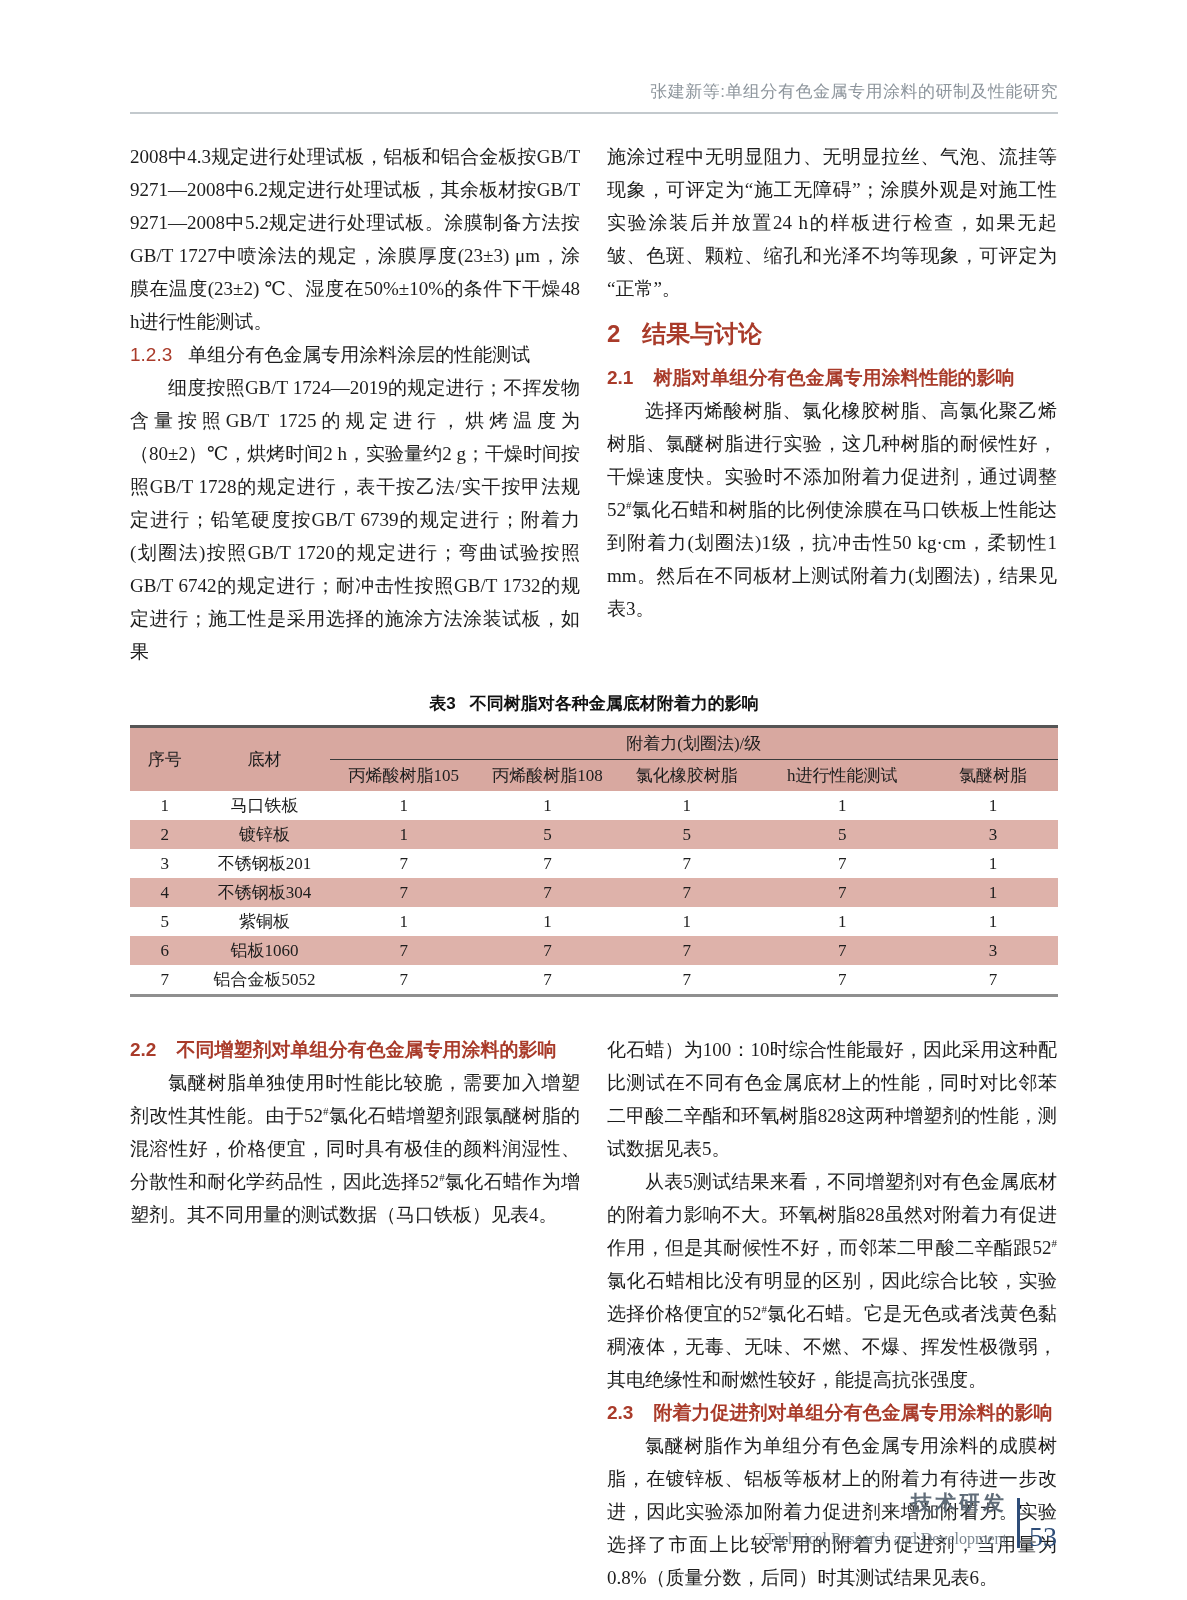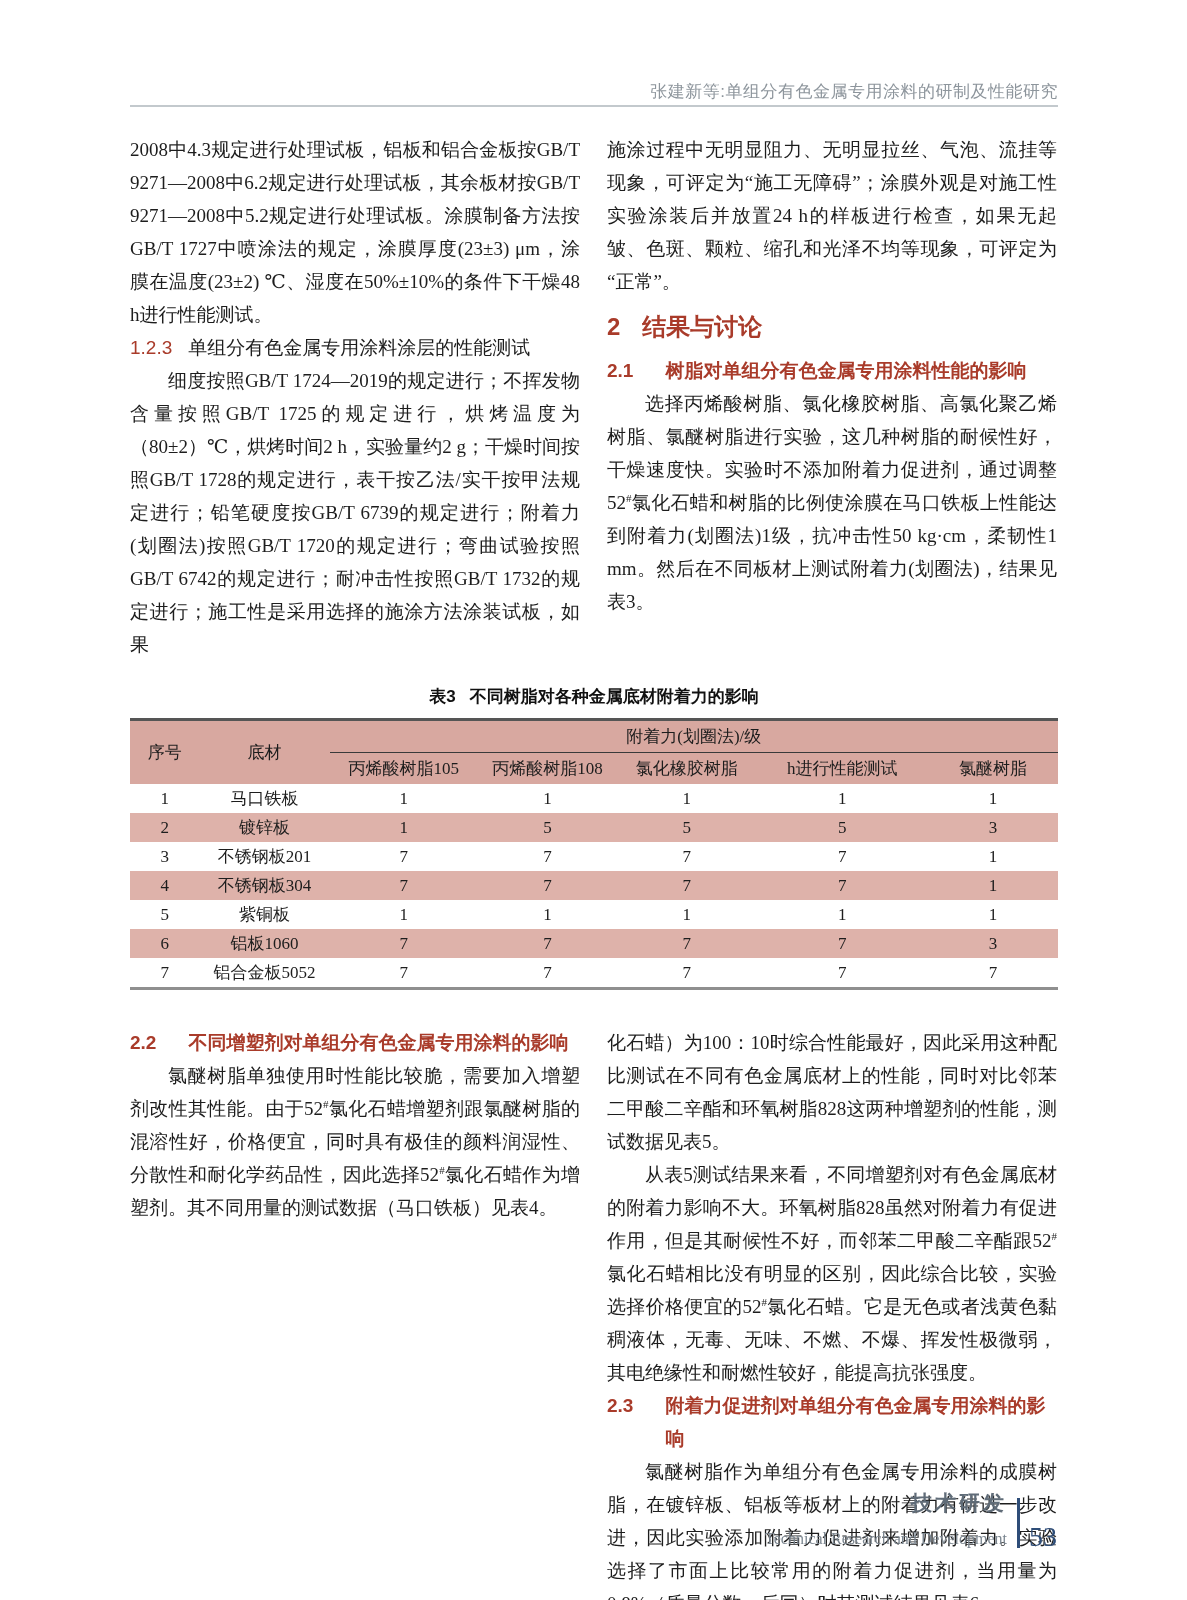--- a/index.html
+++ b/index.html
@@ -12,21 +12,21 @@
     color:#1d1d1d;
   }
   .content{position:absolute;left:130px;width:928px;top:80px;}
 
   
   .running-header{
     text-align:right;
     font-family:"Liberation Sans","DejaVu Sans",sans-serif;
     font-size:17px;
     color:#8d959c;
-    padding-bottom:2px;
+    padding-bottom:9px;
     border-bottom:2px solid #c3c9cd;
     letter-spacing:.5px;
   }
 
   
   .cols{display:flex;gap:27px;}
   .col{width:450px;}
   .cols-top{margin-top:26px;}
   .cols-bottom{margin-top:36px;}
 
@@ -40,21 +40,21 @@
   p.indent{text-indent:2em;}
   sup{font-size:11px;vertical-align:super;line-height:0;}
 
   
   .h-sub{
     font-family:"Liberation Sans","DejaVu Sans",sans-serif;
     font-size:19px;line-height:33px;
     font-weight:bold;color:#a93b2a;
     display:flex;
   }
-  .h-sub .num{margin-right:32px;flex:none;}
+  .h-sub .num{margin-right:20px;flex:none;}
   .h-123{
     font-family:"Liberation Sans","DejaVu Sans",sans-serif;
     font-size:19px;line-height:33px;font-weight:normal;color:#1d1d1d;
     display:flex;
     text-align:right;
   }
   .h-123 .num{color:#a93b2a;margin-right:16px;flex:none;}
   .h-main{
     font-family:"Liberation Sans","DejaVu Sans",sans-serif;
     font-size:24px;line-height:30px;font-weight:bold;color:#a93b2a;

